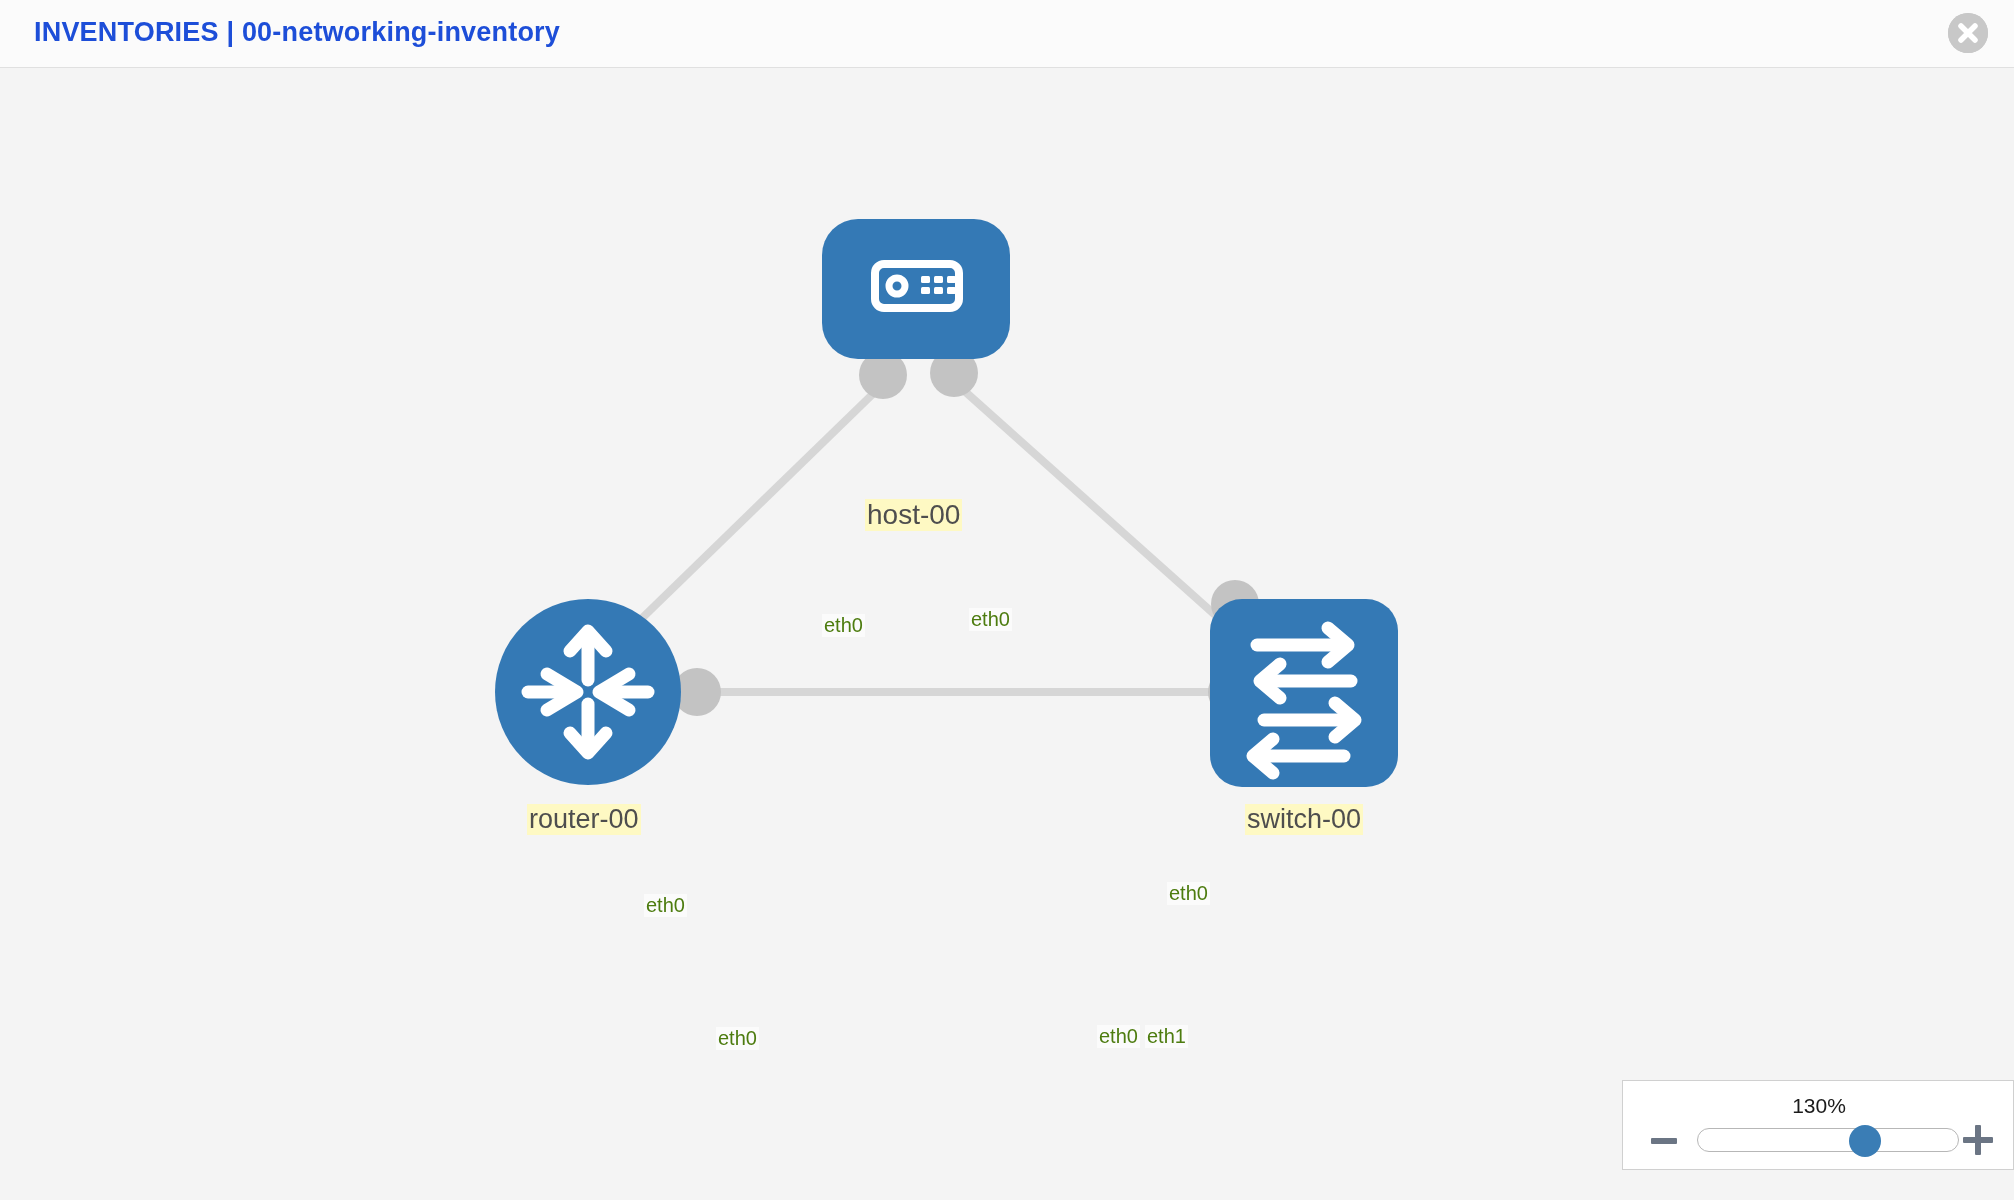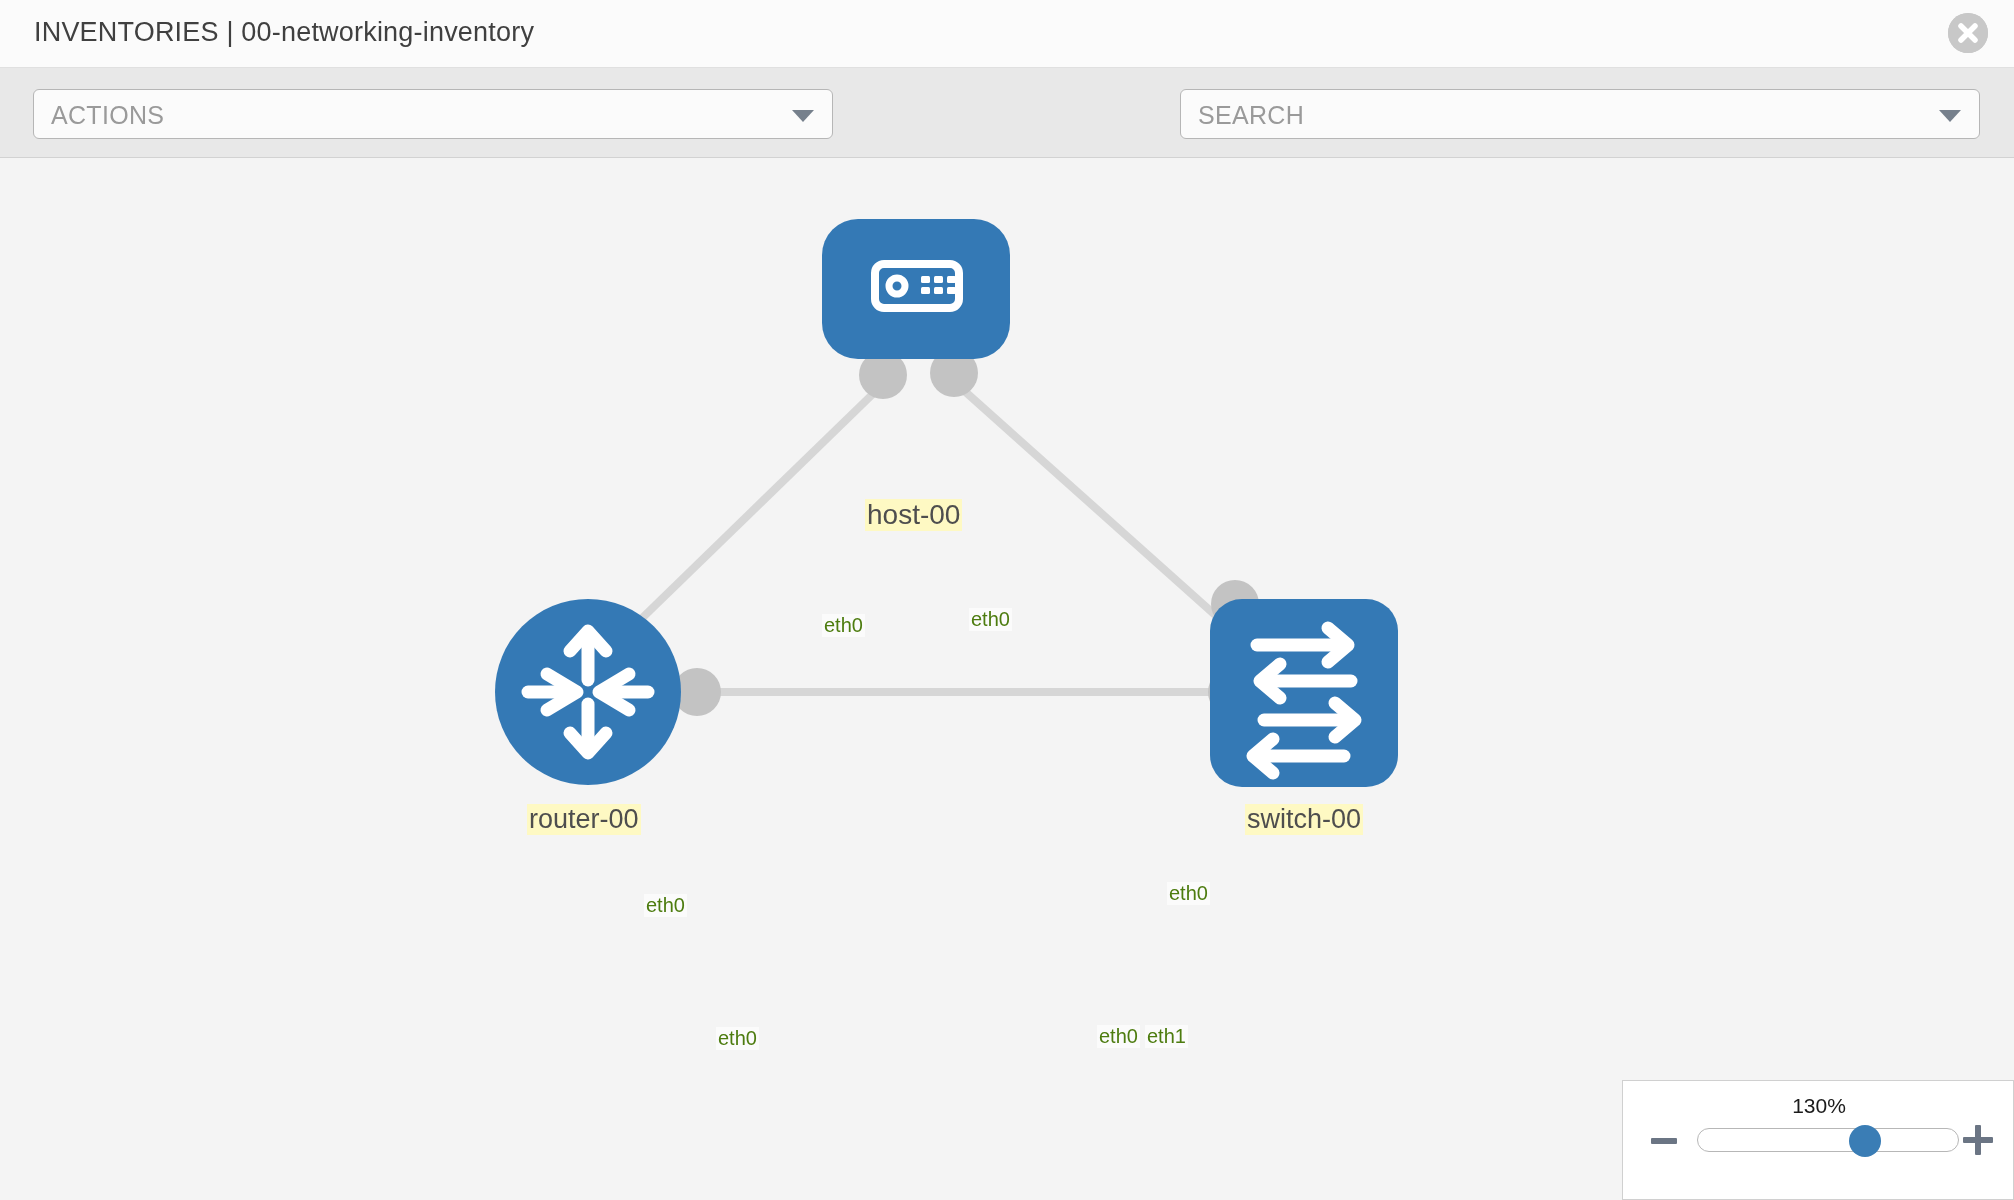--- a/index.html
+++ b/index.html
@@ -13,22 +13,22 @@
 
   
   .header {
     position: absolute; left: 0; top: 0;
     width: 2014px; height: 68px;
     background: #fbfbfb;
     border-bottom: 1px solid #e0e0e0;
   }
   .header-title {
     position: absolute; left: 34px; top: 17px;
-    font-size: 27px; font-weight: normal;
-    color: #404040; letter-spacing: 0.2px;
+    font-size: 27px; font-weight: bold;
+    color: #1d4ed8; letter-spacing: 0.2px;
     white-space: nowrap;
   }
   .close-btn {
     position: absolute; right: 26px; top: 13px;
     width: 40px; height: 40px; border-radius: 50%;
     background: #c8c8c8; cursor: pointer;
   }
   .close-btn svg { display:block; width:40px; height:40px; }
 
   
@@ -98,21 +98,21 @@
     position: absolute;
     font-size: 20px; color: #4d7c0f;
     background: #fbfbfb;
     white-space: nowrap;
     padding: 0 2px;
   }
 
   
   .zoom-widget {
     position: absolute; left: 1622px; top: 1080px;
-    width: 392px; height: 120px;
+    width: 392px; height: 90px;
     background: #ffffff;
     border: 1px solid #d0d0d0;
   }
   .zoom-percent {
     position: absolute; left: 0; top: 13px;
     width: 392px; text-align: center;
     font-size: 21px; color: #1b1b1b;
   }
   .zoom-minus {
     position: absolute; left: 28px; top: 57px;
@@ -149,48 +149,20 @@
   <div class="header">
     <div class="header-title">INVENTORIES | 00-networking-inventory</div>
     <div class="close-btn">
       <svg viewBox="0 0 40 40">
         <circle cx="20" cy="20" r="20" fill="#c8c8c8"></circle>
         <path d="M13 13 L27 27 M27 13 L13 27" stroke="#ffffff" stroke-width="5.5" stroke-linecap="round"></path>
       </svg>
     </div>
   </div>
 
-  <div class="toolbar">
-
-    <div class="actions-select">
-      <span class="actions-label">ACTIONS</span>
-      <span class="caret"></span>
-    </div>
-
-    <div class="tool-icon" id="wrench-icon">
-      <svg viewBox="0 0 44 44">
-        <path d="M30.5 6.5 a10 10 0 1 0 6.5 12.5 l-6.6 -2.2 -2.6 -5.2 z" fill="none" stroke="#76808c" stroke-width="4" stroke-linejoin="round"></path>
-        <path d="M26.5 22 L11 35.5 a3.6 3.6 0 0 1 -5.2 -5.2 L19.5 15" fill="none" stroke="#76808c" stroke-width="4.4" stroke-linecap="round"></path>
-      </svg>
-    </div>
-
-    <div class="tool-icon" id="key-icon">
-      <svg viewBox="0 0 44 44">
-        <circle cx="14" cy="14" r="8.5" fill="none" stroke="#76808c" stroke-width="4.4"></circle>
-        <path d="M20 20 L36 36" stroke="#76808c" stroke-width="4.4" stroke-linecap="round"></path>
-        <path d="M30 30 L35 25" stroke="#76808c" stroke-width="4.2" stroke-linecap="round"></path>
-        <path d="M35 35 L39 31" stroke="#76808c" stroke-width="4.2" stroke-linecap="round"></path>
-      </svg>
-    </div>
-
-    <div class="search-select">
-      <span class="search-label">SEARCH</span>
-      <span class="caret"></span>
-    </div>
-  </div>
 
   <div class="canvas">
 
     <svg class="topo-svg" viewBox="0 0 2014 1041">
 
       <g>
         <line x1="880" y1="228" x2="600" y2="500" stroke="#d6d6d6" stroke-width="8"></line>
         <line x1="960" y1="228" x2="1270" y2="505" stroke="#d6d6d6" stroke-width="8"></line>
         <line x1="640" y1="533" x2="1260" y2="533" stroke="#d6d6d6" stroke-width="8"></line>
       </g>

